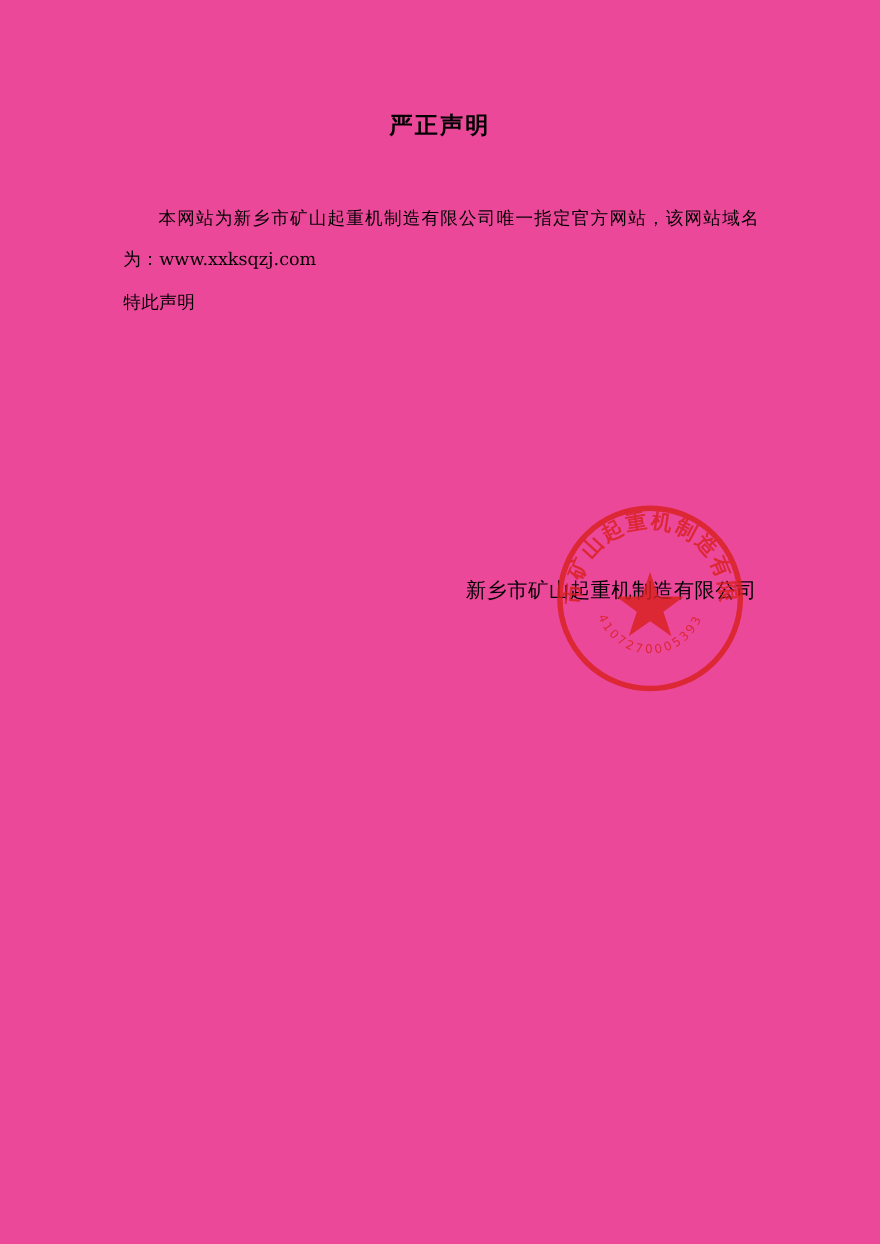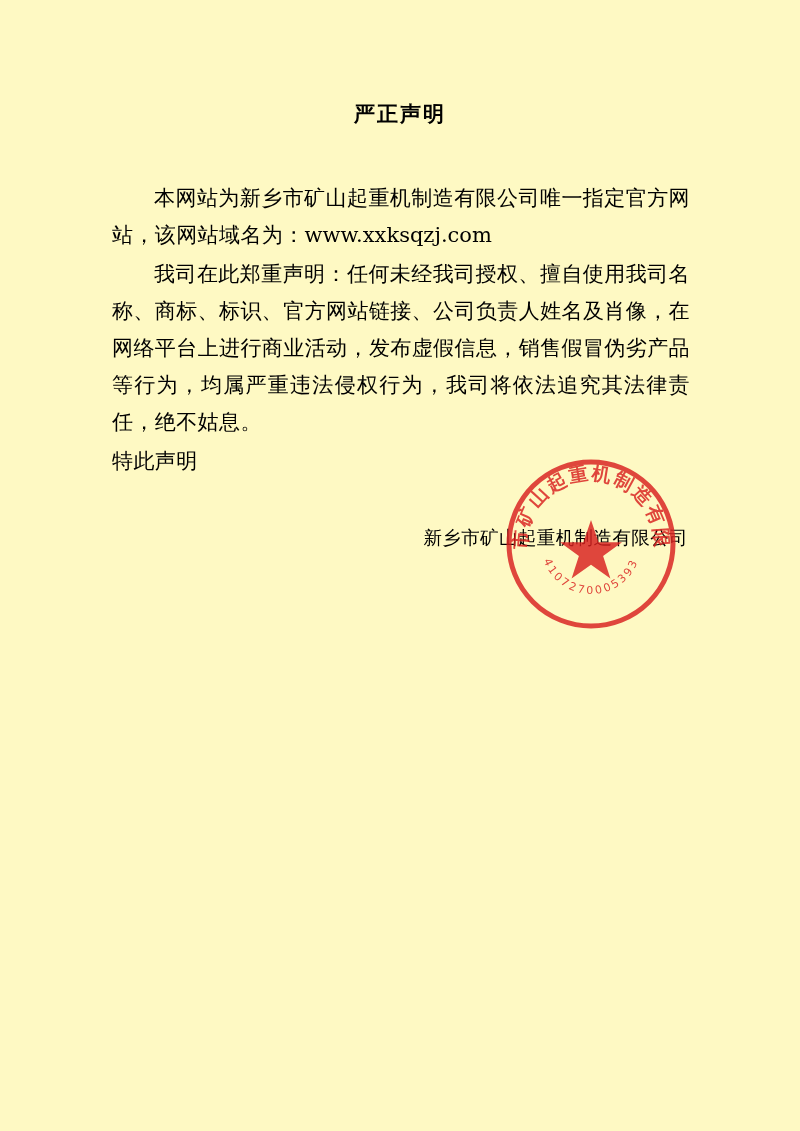--- a/index.html
+++ b/index.html
@@ -14,21 +14,21 @@
     font-family: "DejaVu Serif", "Liberation Serif", serif;
     color: #000000;
     overflow: hidden;
   }
 
   .page {
     position: absolute;
     top: 0; left: 0;
     width: 800px;
     height: 1131px;
-    background: #fef9c3;
+    background: #ec4899;
   }
 
   .doc-title {
     position: absolute;
     top: 100px;
     left: 0;
     width: 800px;
     text-align: center;
     font-size: 21px;
     font-weight: bold;
@@ -37,21 +37,21 @@
   }
 
   .body-block {
     position: absolute;
     top: 180px;
     left: 112px;
     width: 578px;
   }
 
   .para {
-    font-size: 21px;
+    font-size: 16px;
     line-height: 37px;
     text-align: justify;
     text-justify: inter-ideograph;
     margin: 0 0 2px 0;
     letter-spacing: 0.4px;
   }
   .para.indent {
     text-indent: 2em;
   }
 
@@ -93,21 +93,20 @@
 <body>
 
 <div class="page">
 
   <div class="doc-title">严正声明</div>
 
   <div class="body-block">
 
     <p class="para indent"><span>本网站为新乡市矿山起重机制造有限公司唯一指定官方网站，该网站域名为：</span><span class="url">www.xxksqzj.com</span></p>
 
-    <p class="para indent">我司在此郑重声明：任何未经我司授权、擅自使用我司名称、商标、标识、官方网站链接、公司负责人姓名及肖像，在网络平台上进行商业活动，发布虚假信息，销售假冒伪劣产品等行为，均属严重违法侵权行为，我司将依法追究其法律责任，绝不姑息。</p>
 
     <p class="para">特此声明</p>
 
   </div>
 
   <div class="sign-block">
     <div class="sign-line">新乡市矿山起重机制造有限公司</div>
   </div>
 
   <div class="seal">

